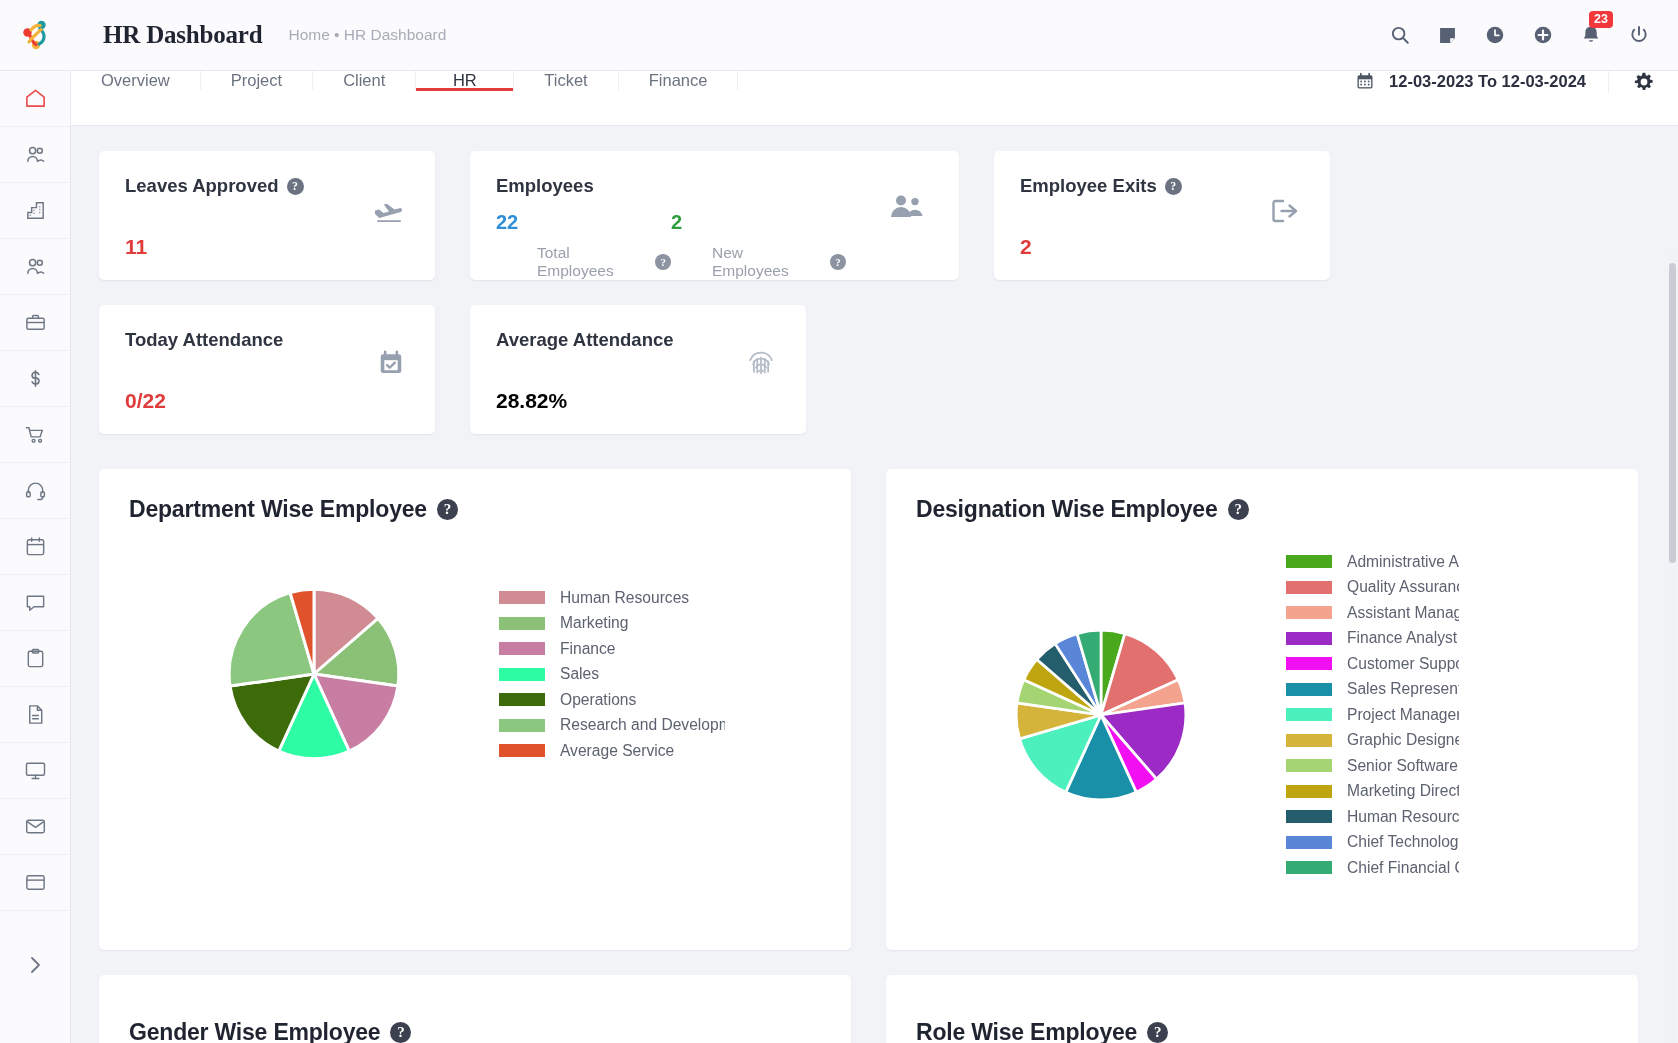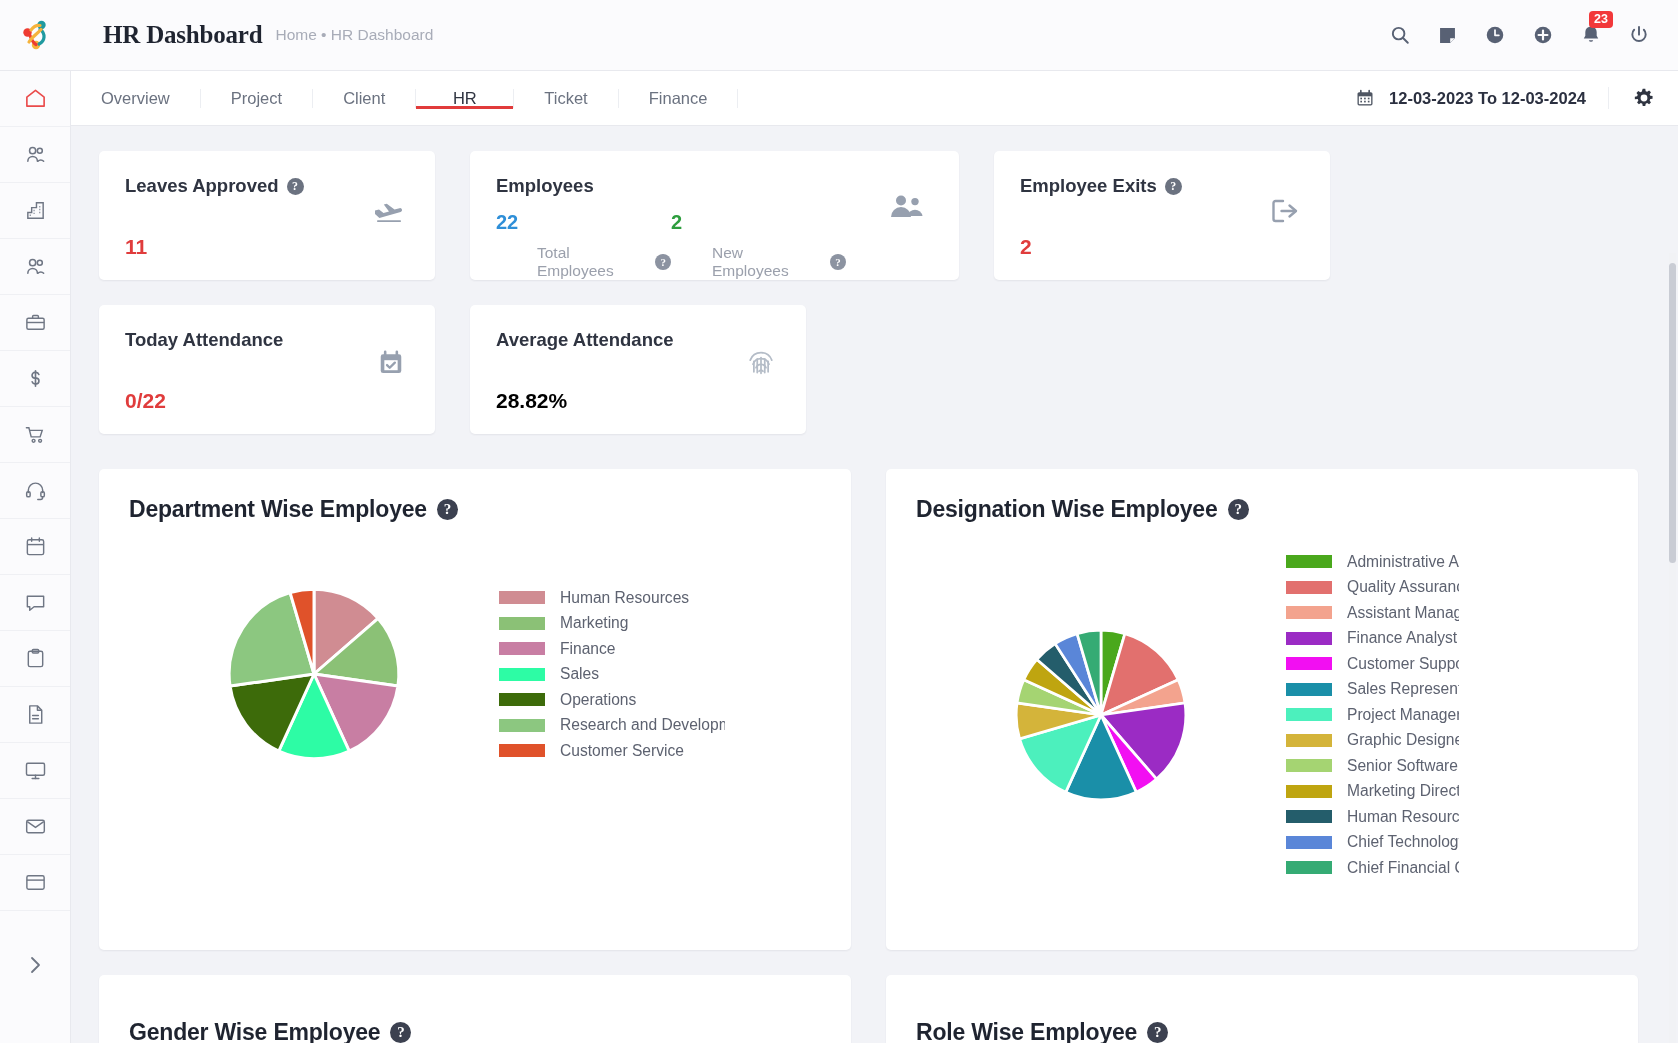--- a/index.html
+++ b/index.html
@@ -48,37 +48,37 @@
 
   
   .topbar {
     height: 71px; background: #fbfbfd;
     border-bottom: 1px solid #e8e9ee;
     display: flex; align-items: center;
     padding: 0 28px 0 32px;
     flex: none;
   }
   .page-title { font-size: 25px; font-weight: bold; color: #1f2430; letter-spacing: -0.2px; font-family: Liberation Serif, serif; }
-  .breadcrumb { font-size: 15.5px; color: #a8acb8; margin-left: 13px; }
+  .breadcrumb { font-size: 15.5px; color: #a8acb8; margin-left: 26px; }
   .topbar-spacer { flex: 1; }
   .topbar-icons { display: flex; align-items: center; gap: 26px; }
   .tb-icon { position: relative; cursor: pointer; display: flex; align-items: center; }
   .badge {
     position: absolute; top: -13px; left: 9px;
     background: #f2383a; color: #fff;
     font-size: 12.5px; font-weight: bold;
     border-radius: 4px; padding: 1px 5px 2px;
     line-height: 1.15;
   }
 
   
   .tabbar {
     height: 55px; background: #fff;
     border-bottom: 1px solid #e8e9ee;
-    display: flex; align-items: center;
+    display: flex; align-items: flex-start;
     flex: none;
   }
   .tab {
     display: flex; align-items: center; justify-content: center;
     padding: 0 30px;
     font-size: 16.5px; color: #6b7280;
     border-right: 1px solid #eceef2;
     cursor: pointer; position: relative;
     min-width: 98px;
   }
@@ -503,21 +503,21 @@
               <div class="legend-row">
                 <span class="swatch" style="background:#3d6b0a"></span>
                 <span class="legend-label" style="max-width:165px">Operations</span>
               </div>
               <div class="legend-row">
                 <span class="swatch" style="background:#8cc780"></span>
                 <span class="legend-label" style="max-width:165px">Research and Development</span>
               </div>
               <div class="legend-row">
                 <span class="swatch" style="background:#e0522a"></span>
-                <span class="legend-label" style="max-width:165px">Customer Service</span>
+                <span class="legend-label" style="max-width:165px">Average Service</span>
               </div>
             </div>
           </div>
         </div>
 
         <div class="card chart-card" style="width:752px;height:481px">
           <div class="chart-title">
             <span>Designation Wise Employee</span>
             <span class="help">?</span>
           </div>

